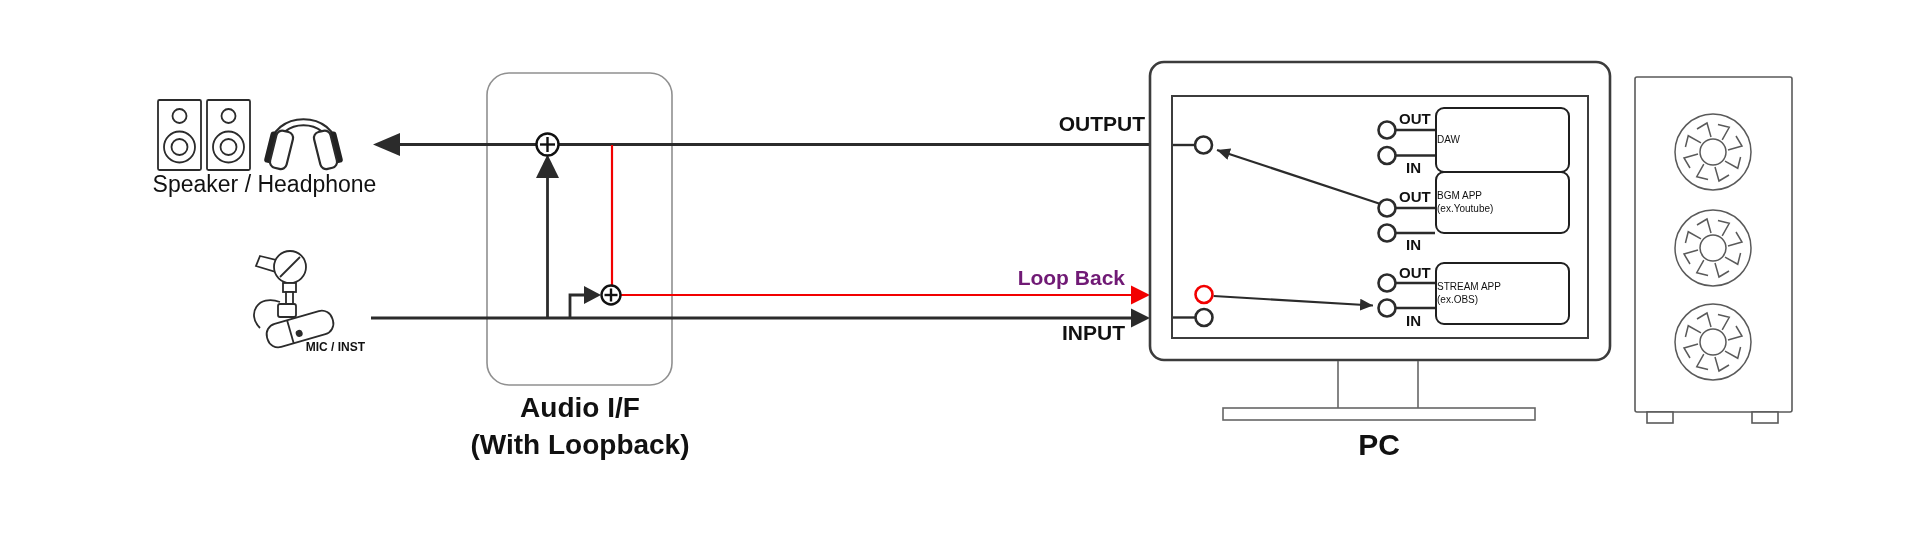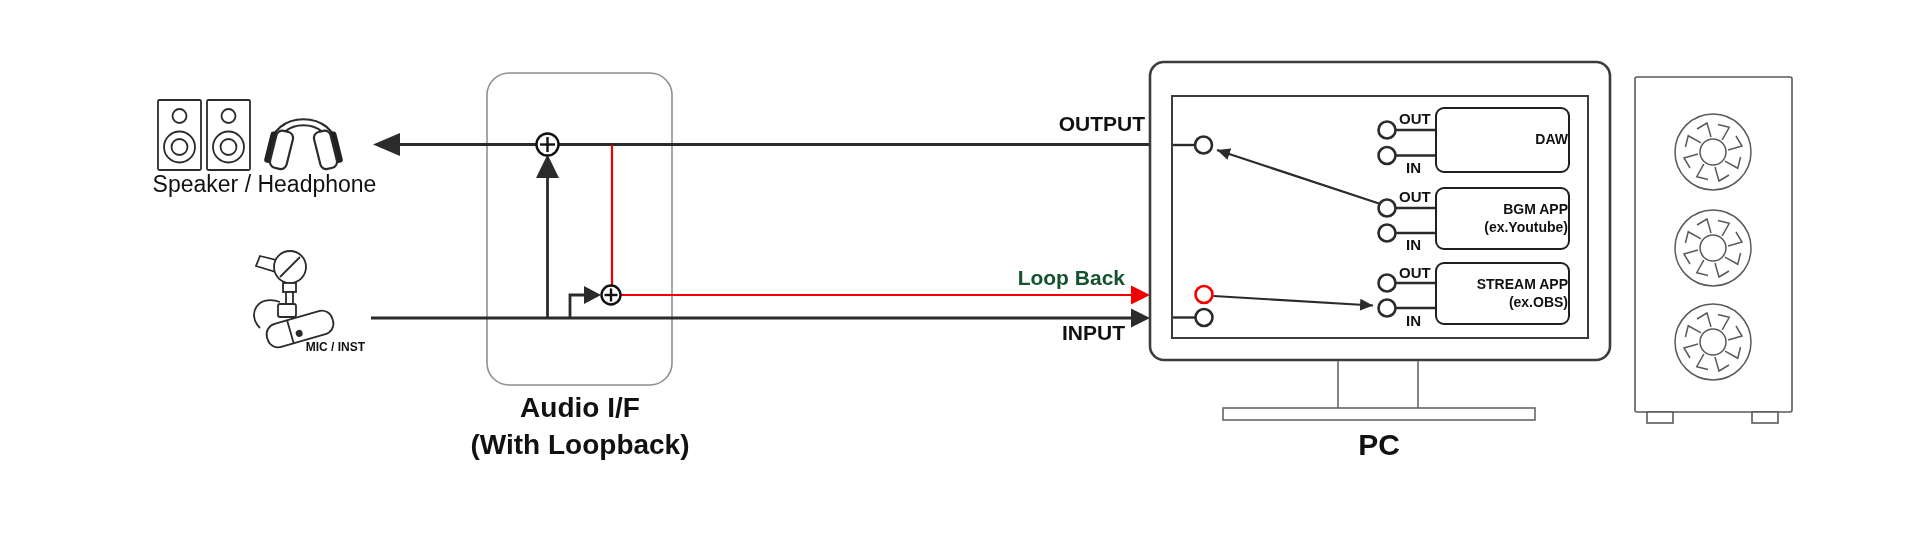--- a/index.html
+++ b/index.html
@@ -1,26 +1,26 @@
 <!DOCTYPE html>
 <html><head>
 <meta charset="utf-8">
 <style>
   html,body{margin:0;padding:0;background:#fff;}
   #stage{position:relative;width:1921px;height:541px;background:#fff;overflow:hidden;
          font-family:"Liberation Sans", sans-serif;color:#111;}
   #diagram-svg{position:absolute;left:0;top:0;}
   .lbl{position:absolute;white-space:nowrap;line-height:1.1;}
   .b{font-weight:bold;}
-  .red{color:#14532d;}
+  .red{color:#701a75;}
   .ctr{text-align:center;}
   .rgt{text-align:right;}
   .app{position:absolute;box-sizing:border-box;border:2px solid #1f1f1f;border-radius:9px;
-       background:#fff;display:flex;flex-direction:column;align-items:flex-end;justify-content:center;
-       font-weight:bold;font-size:14px;line-height:1.28;text-align:center;}
+       background:#fff;display:flex;flex-direction:column;align-items:flex-start;justify-content:center;
+       font-weight:normal;font-size:10px;line-height:1.28;text-align:center;}
   .app-sub:empty{display:none;}
   .port-lbl{position:absolute;font-weight:bold;font-size:15px;}
 </style>
 </head>
 <body>
 
 <div id="stage">
 
 <svg id="diagram-svg" width="1921" height="541" viewBox="0 0 1921 541">
   <defs>
@@ -180,21 +180,21 @@
 <div class="lbl rgt b" style="left:995px;top:112px;width:150px;font-size:21px;">OUTPUT</div>
 <div class="lbl rgt b red" style="left:975px;top:266px;width:150px;font-size:21px;">Loop Back</div>
 <div class="lbl rgt b" style="left:975px;top:321px;width:150px;font-size:21px;">INPUT</div>
 
 <div class="lbl ctr b" style="left:1329px;top:428px;width:100px;font-size:30px;">PC</div>
 
 <div class="app" style="left:1435px;top:107px;width:135px;height:66px;">
   <span class="app-name">DAW</span>
 
 </div>
-<div class="app" style="left:1435px;top:187px;width:135px;height:63px;">
+<div class="app" style="left:1435px;top:171px;width:135px;height:63px;">
   <span class="app-name">BGM APP</span>
   <span class="app-sub">(ex.Youtube)</span>
 </div>
 <div class="app" style="left:1435px;top:262px;width:135px;height:63px;">
   <span class="app-name">STREAM APP</span>
   <span class="app-sub">(ex.OBS)</span>
 </div>
 
 <div class="port-lbl" style="left:1399px;top:110px;">OUT</div>
 <div class="port-lbl" style="left:1406px;top:159px;">IN</div>

